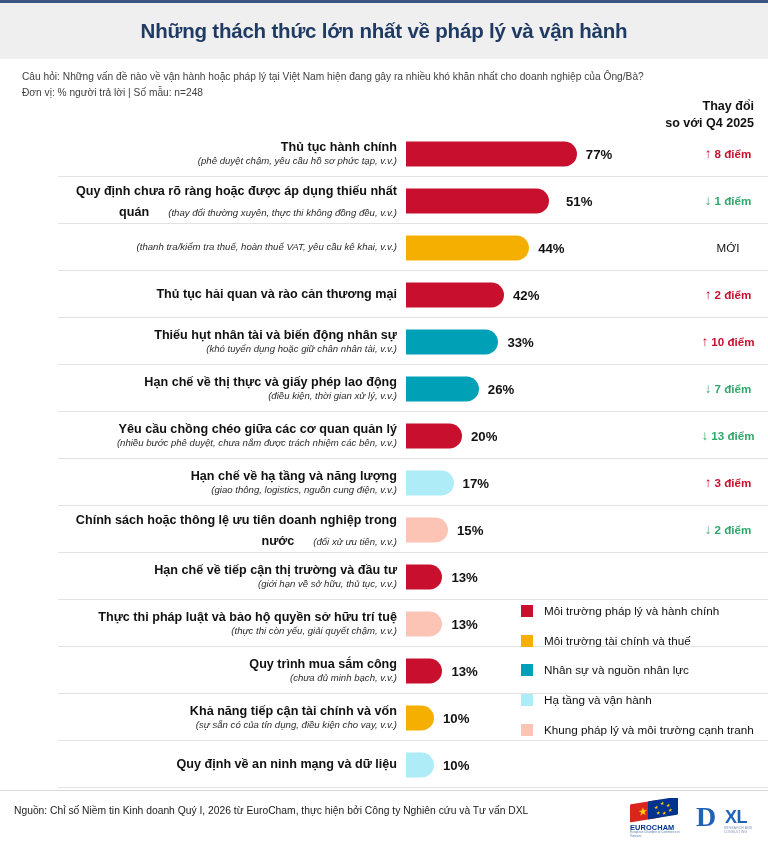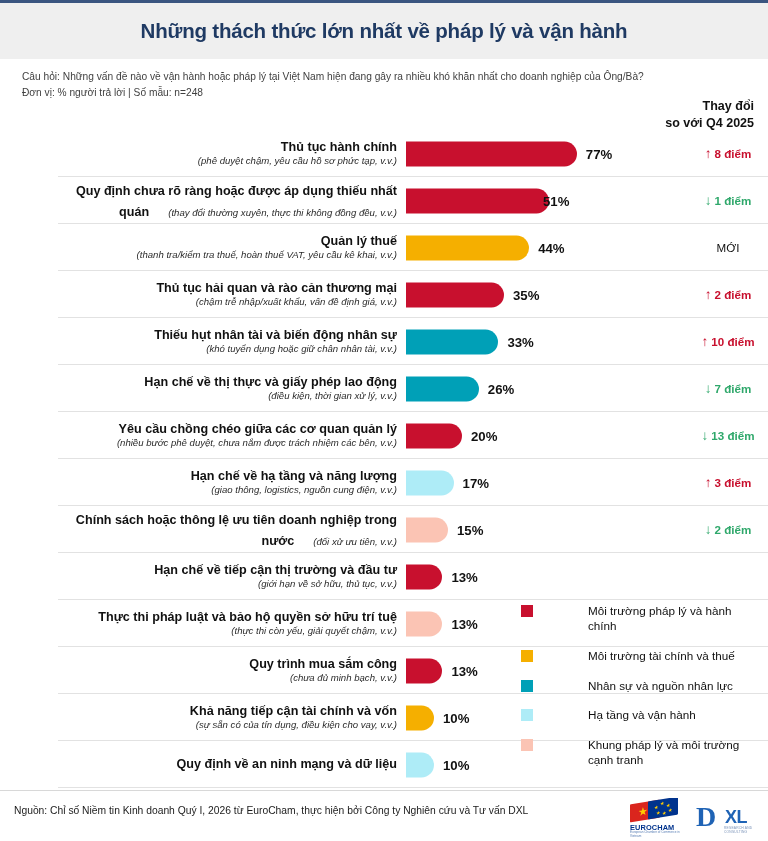--- a/index.html
+++ b/index.html
@@ -120,21 +120,20 @@
   
   #legend{
     position:absolute;
     left:521px;top:603px;
     width:240px;
   }
   .leg-item{
     display:flex;
     align-items:flex-start;
     margin-bottom:14.5px;
-    gap:44px;
   }
   .leg-sw{
     width:12px;height:12px;
     flex:0 0 12px;
     margin-top:2px;
     margin-right:11px;
   }
   .leg-txt{
     font-size:11.7px;
     color:#111;
@@ -235,50 +234,48 @@
       <div class="changecell up">
         <span class="arrow">↑</span>
         <span>8 điểm</span>
       </div>
       <div class="sep"></div>
     </div>
     <div class="row">
       <div class="labelcell"><span class="lab-main">Quy định chưa rõ ràng hoặc được áp dụng thiếu nhất quán</span><span class="lab-sub inline">(thay đổi thường xuyên, thực thi không đồng đều, v.v.)</span></div>
       <div class="barcell">
         <div class="bar" style="width: 142.8px; background: rgb(200, 16, 46);"></div>
-        <div class="bar-value" style="left: 137px; text-align: center;">51%</div>
+        <div class="bar-value" style="left: 160px; text-align: center;">51%</div>
       </div>
       <div class="changecell down">
         <span class="arrow">↓</span>
         <span>1 điểm</span>
       </div>
       <div class="sep"></div>
     </div>
     <div class="row">
       <div class="labelcell">
-        <div class="lab-main">Quản lý thuế</div>
         <div class="lab-sub">(thanh tra/kiểm tra thuế, hoàn thuế VAT, yêu cầu kê khai, v.v.)</div>
       </div>
       <div class="barcell">
         <div class="bar" style="width: 123.2px; background: rgb(245, 175, 0);"></div>
         <div class="bar-value" style="left: 132.2px;">44%</div>
       </div>
       <div class="changecell new">
         <span>MỚI</span>
       </div>
       <div class="sep"></div>
     </div>
     <div class="row">
       <div class="labelcell">
         <div class="lab-main">Thủ tục hải quan và rào cản thương mại</div>
-        <div class="lab-sub">(chậm trễ nhập/xuất khẩu, vấn đề định giá, v.v.)</div>
       </div>
       <div class="barcell">
         <div class="bar" style="width: 98px; background: rgb(200, 16, 46);"></div>
-        <div class="bar-value" style="left: 107px;">35%</div>
+        <div class="bar-value" style="left: 107px;">42%</div>
       </div>
       <div class="changecell up">
         <span class="arrow">↑</span>
         <span>2 điểm</span>
       </div>
       <div class="sep"></div>
     </div>
     <div class="row">
       <div class="labelcell">
         <div class="lab-main">Thiếu hụt nhân tài và biến động nhân sự</div>

